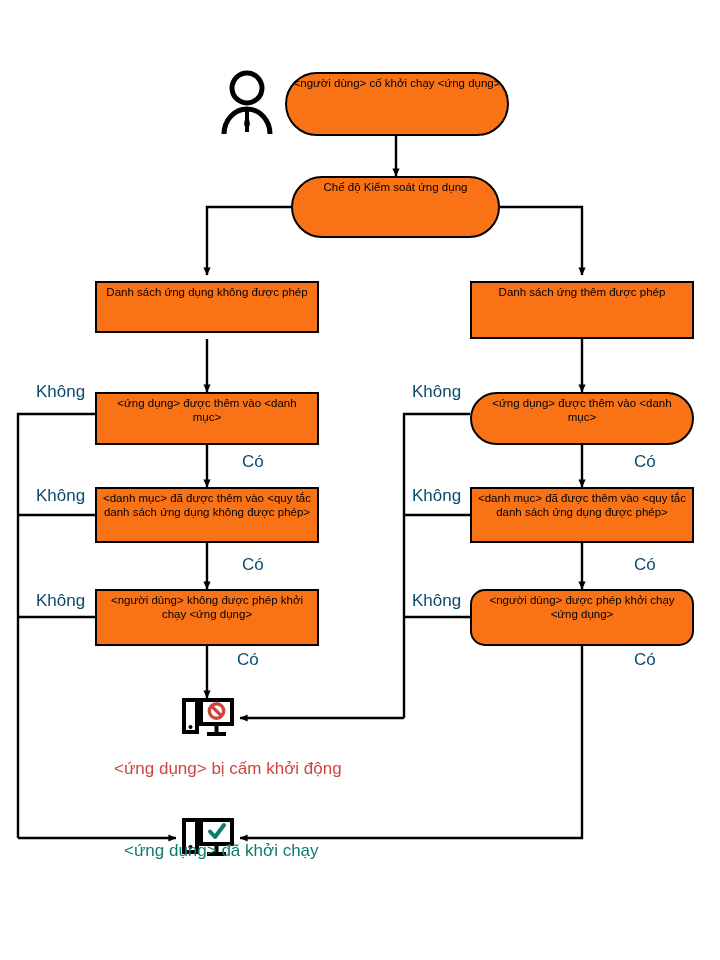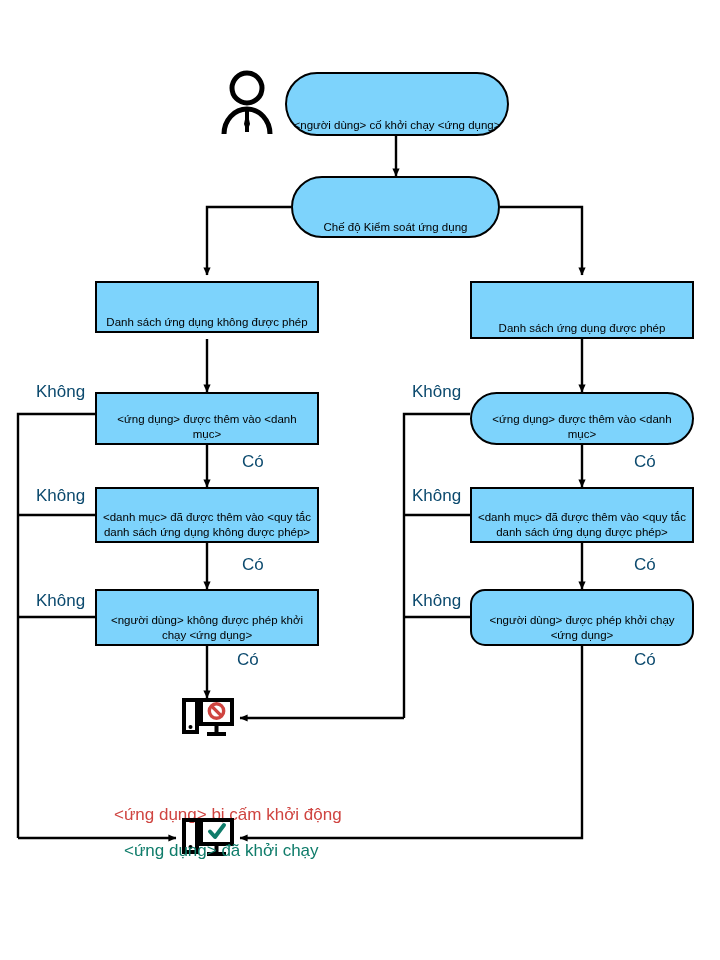--- a/index.html
+++ b/index.html
@@ -17,23 +17,23 @@
   #canvas {
     position: absolute;
     left: 0; top: 0;
     width: 720px;
     height: 960px;
   }
   .node {
     position: absolute;
     box-sizing: border-box;
     border: 2px solid #000000;
-    background: #7dd3fc;
+    background: #f97316;
     display: flex;
-    align-items: flex-end;
+    align-items: flex-start;
     justify-content: center;
     text-align: center;
     color: #000000;
     line-height: 1.25;
     padding: 2px 6px;
   }
   .node.rounded {
     border-radius: 999px;
   }
   .node-txt {
@@ -46,21 +46,21 @@
     font-size: 17px;
     white-space: nowrap;
     line-height: 1;
   }
   .result-label {
     position: absolute;
     font-size: 17px;
     white-space: nowrap;
     line-height: 1;
   }
-  .result-label.denied { color: #cf4440; margin-top: 46px; }
+  .result-label.denied { color: #cf4440; }
   .result-label.allowed { color: #0f7c6a; }
   .icon-box {
     position: absolute;
   }
   .actor {
     position: absolute;
   }
 </style>
 </head>
 <body>
@@ -120,21 +120,21 @@
 
 <div class="node rounded" style="left:291px; top:176px; width:209px; height:62px; font-size:11.5px;">
   <span class="node-txt">Chế độ Kiểm soát ứng dụng</span>
 </div>
 
 <div class="node" style="left:95px; top:281px; width:224px; height:52px; font-size:11.5px;">
   <span class="node-txt">Danh sách ứng dụng không được phép</span>
 </div>
 
 <div class="node" style="left:470px; top:281px; width:224px; height:58px; font-size:11.5px;">
-  <span class="node-txt">Danh sách ứng dụng được phép</span>
+  <span class="node-txt">Danh sách ứng thêm được phép</span>
 </div>
 
 <div class="node" style="left:95px; top:392px; width:224px; height:53px; font-size:11.5px;">
   <span class="node-txt">&lt;ứng dụng&gt; được thêm vào &lt;danh mục&gt;</span>
 </div>
 
 <div class="node rounded" style="left:470px; top:392px; width:224px; height:53px; font-size:11.5px;">
   <span class="node-txt">&lt;ứng dụng&gt; được thêm vào &lt;danh mục&gt;</span>
 </div>
 

